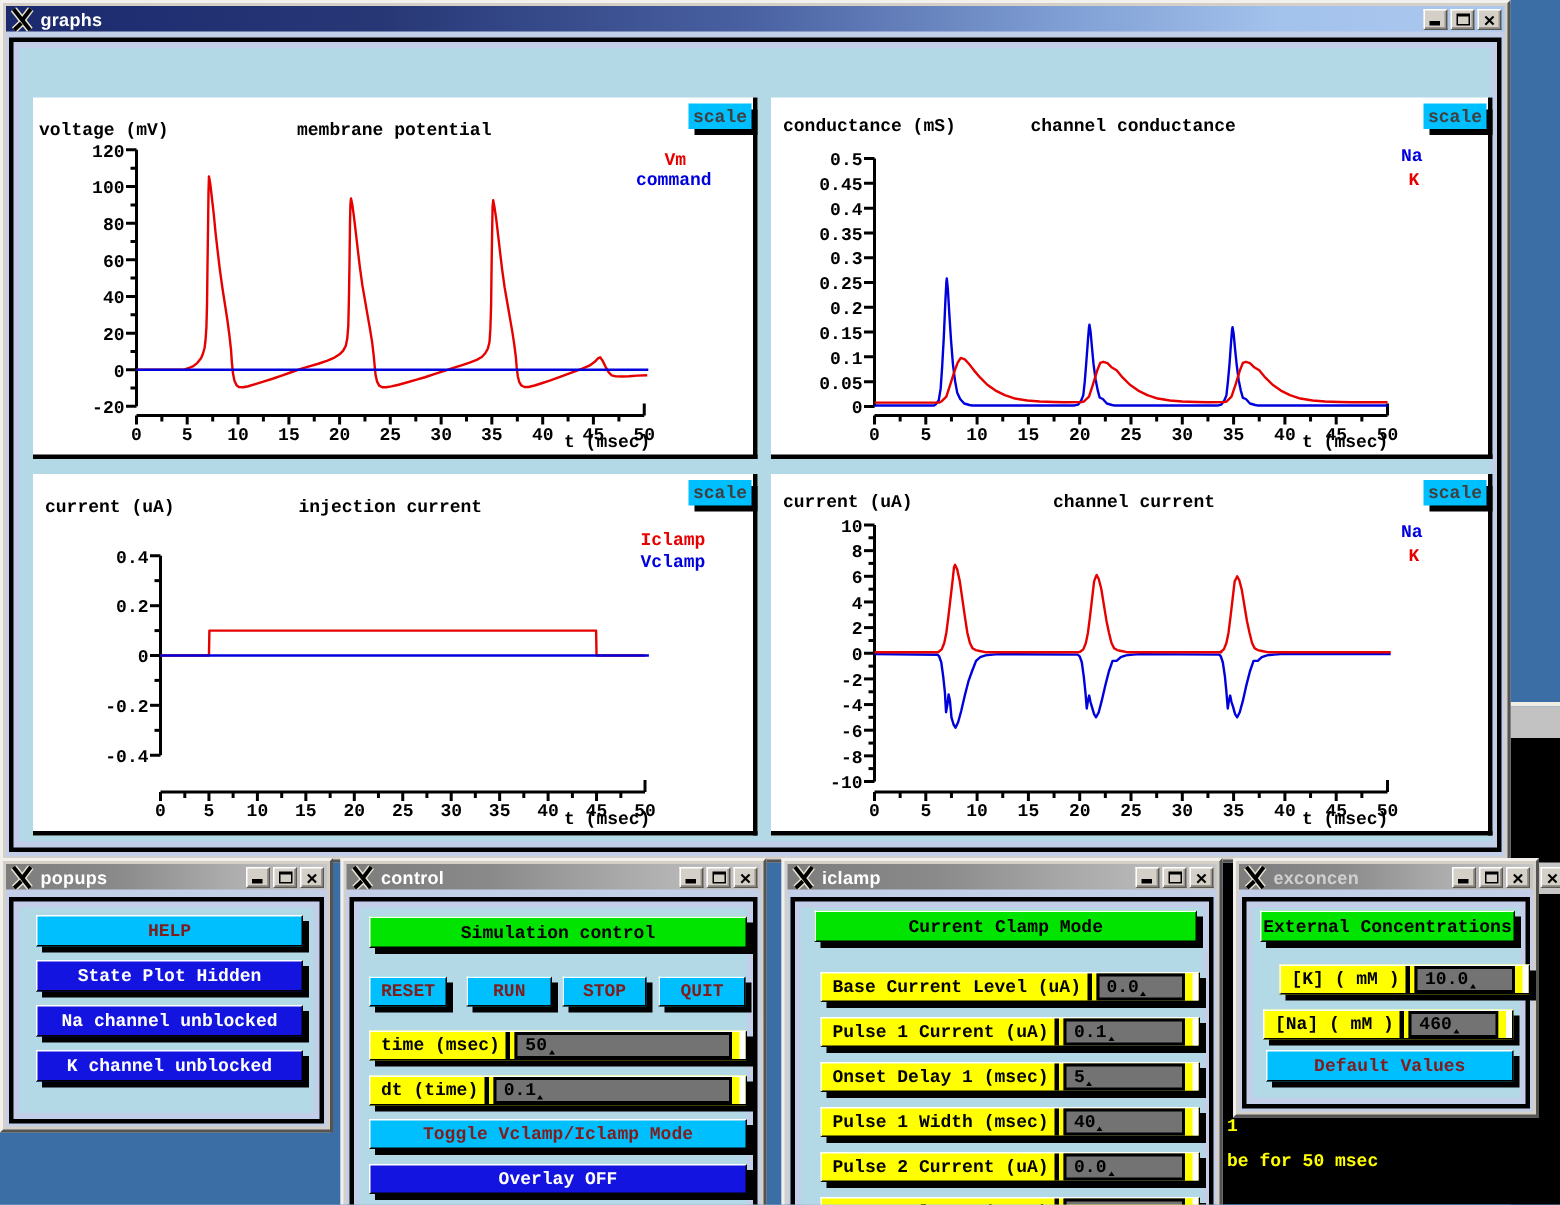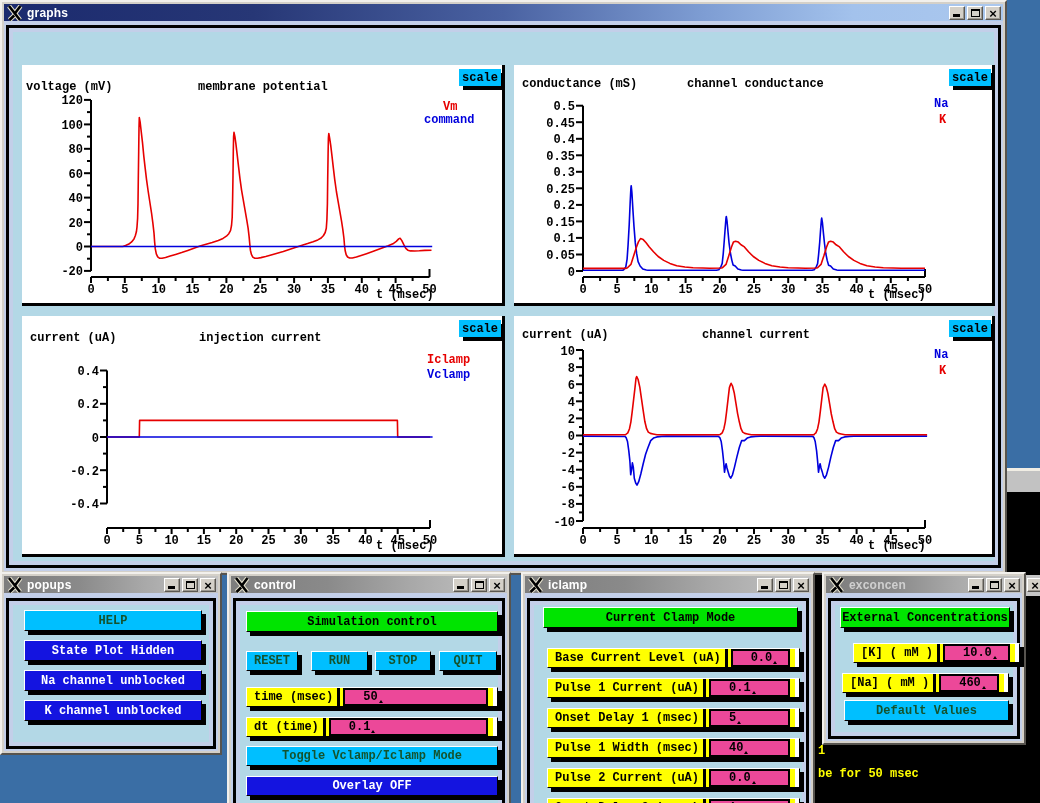--- a/index.html
+++ b/index.html
@@ -10,32 +10,32 @@
 .xlogo{width:16px;height:16px;margin:1px 4px 0 3px;flex:none}
 .ttxt{font:bold 12px "Liberation Sans",sans-serif;color:#fff;letter-spacing:0.2px}
 .tbtns{position:absolute;right:2px;top:2px;display:flex;gap:2px}
 .tb{width:16px;height:14px;background:#d4d0c8;border:1px solid;border-color:#fff #5a5752 #5a5752 #fff;box-shadow:inset -1px -1px 0 #9a968e;position:relative}
 .tb .mn{position:absolute;left:3px;bottom:2px;width:7px;height:3px;background:#000}
 .tb .mx{position:absolute;left:3px;top:2px;width:9px;height:8px;border:1px solid #000;border-top:2px solid #000}
 .tb .cl{position:absolute;left:0;top:-1px;width:100%;text-align:center;font:bold 13px "Liberation Sans",sans-serif;color:#000}
 .cbox{position:absolute;border:3px solid #000;background:#c3cfe9}
 .cyan{position:absolute;inset:4px;background:#b3d8e6}
 .btn{position:absolute;border:1px solid;border-color:#fff #000 #000 #fff;box-shadow:4px 4px 0 #000;display:flex;align-items:center;justify-content:center;font:bold 12px "Liberation Mono",monospace;white-space:pre}
-.cy{background:#00bfff;color:#14532d}
+.cy{background:#00bfff;color:#7f1d1d}
 .bl{background:#1414e0;color:#fff}
 .gr{background:#00e400;color:#000}
 .frow{position:absolute;border:1px solid;border-color:#fff #000 #000 #fff;box-shadow:4px 4px 0 #000;background:#ff0;display:flex;align-items:stretch;font:bold 12px "Liberation Mono",monospace;color:#000}
 .flab{display:flex;align-items:center;padding:0 4px 0 7px;white-space:pre}
 .fsep{width:3px;background:#000}
-.fbox{flex:1;border:2px solid #000;margin-left:3px;background:#ec4899;display:flex;align-items:center;padding-left:18px;white-space:pre}
+.fbox{flex:1;border:2px solid #000;margin-left:3px;background:#737373;display:flex;align-items:center;padding-left:5px;white-space:pre}
 .ftail{width:5px;background:#ff0}
 .fwhite{width:4px;background:#fff}
 .caret{width:0;height:0;border-left:2.5px solid transparent;border-right:2.5px solid transparent;border-bottom:3.5px solid #000;align-self:flex-end;margin:0 0 1px 1px}
 .plot{position:absolute;background:#fff;border-right:3px solid #000;border-bottom:3px solid #000}
-.scale{position:absolute;right:1px;top:4px;width:42px;height:17px;background:#00bfff;color:#000000;font:bold 12px "Liberation Mono",monospace;display:flex;align-items:center;justify-content:center;box-shadow:4px 4px 0 #000}
+.scale{position:absolute;right:1px;top:4px;width:42px;height:17px;background:#00bfff;color:#404040;font:bold 12px "Liberation Mono",monospace;display:flex;align-items:center;justify-content:center;box-shadow:4px 4px 0 #000}
 .term{font:bold 12px "Liberation Mono",monospace;color:#ffff00;white-space:pre}
 </style></head><body>
 
 <div class="abs" style="left:1007px;top:468px;width:33px;height:3px;background:#f0ede4"></div>
 <div class="abs" style="left:1007px;top:471px;width:33px;height:21px;background:#c2c2c2"></div>
 <div class="abs" style="left:1007px;top:492px;width:33px;height:311px;background:#000"></div>
 <div class="abs" style="left:815px;top:575px;width:225px;height:228px;background:#000">
   <div class="term abs" style="left:3px;top:169px">1</div>
   <div class="term abs" style="left:3px;top:192px">be for 50 msec</div>
   <div class="abs" style="left:211px;top:0px;width:14px;height:21px;background:#c6c6c6">

